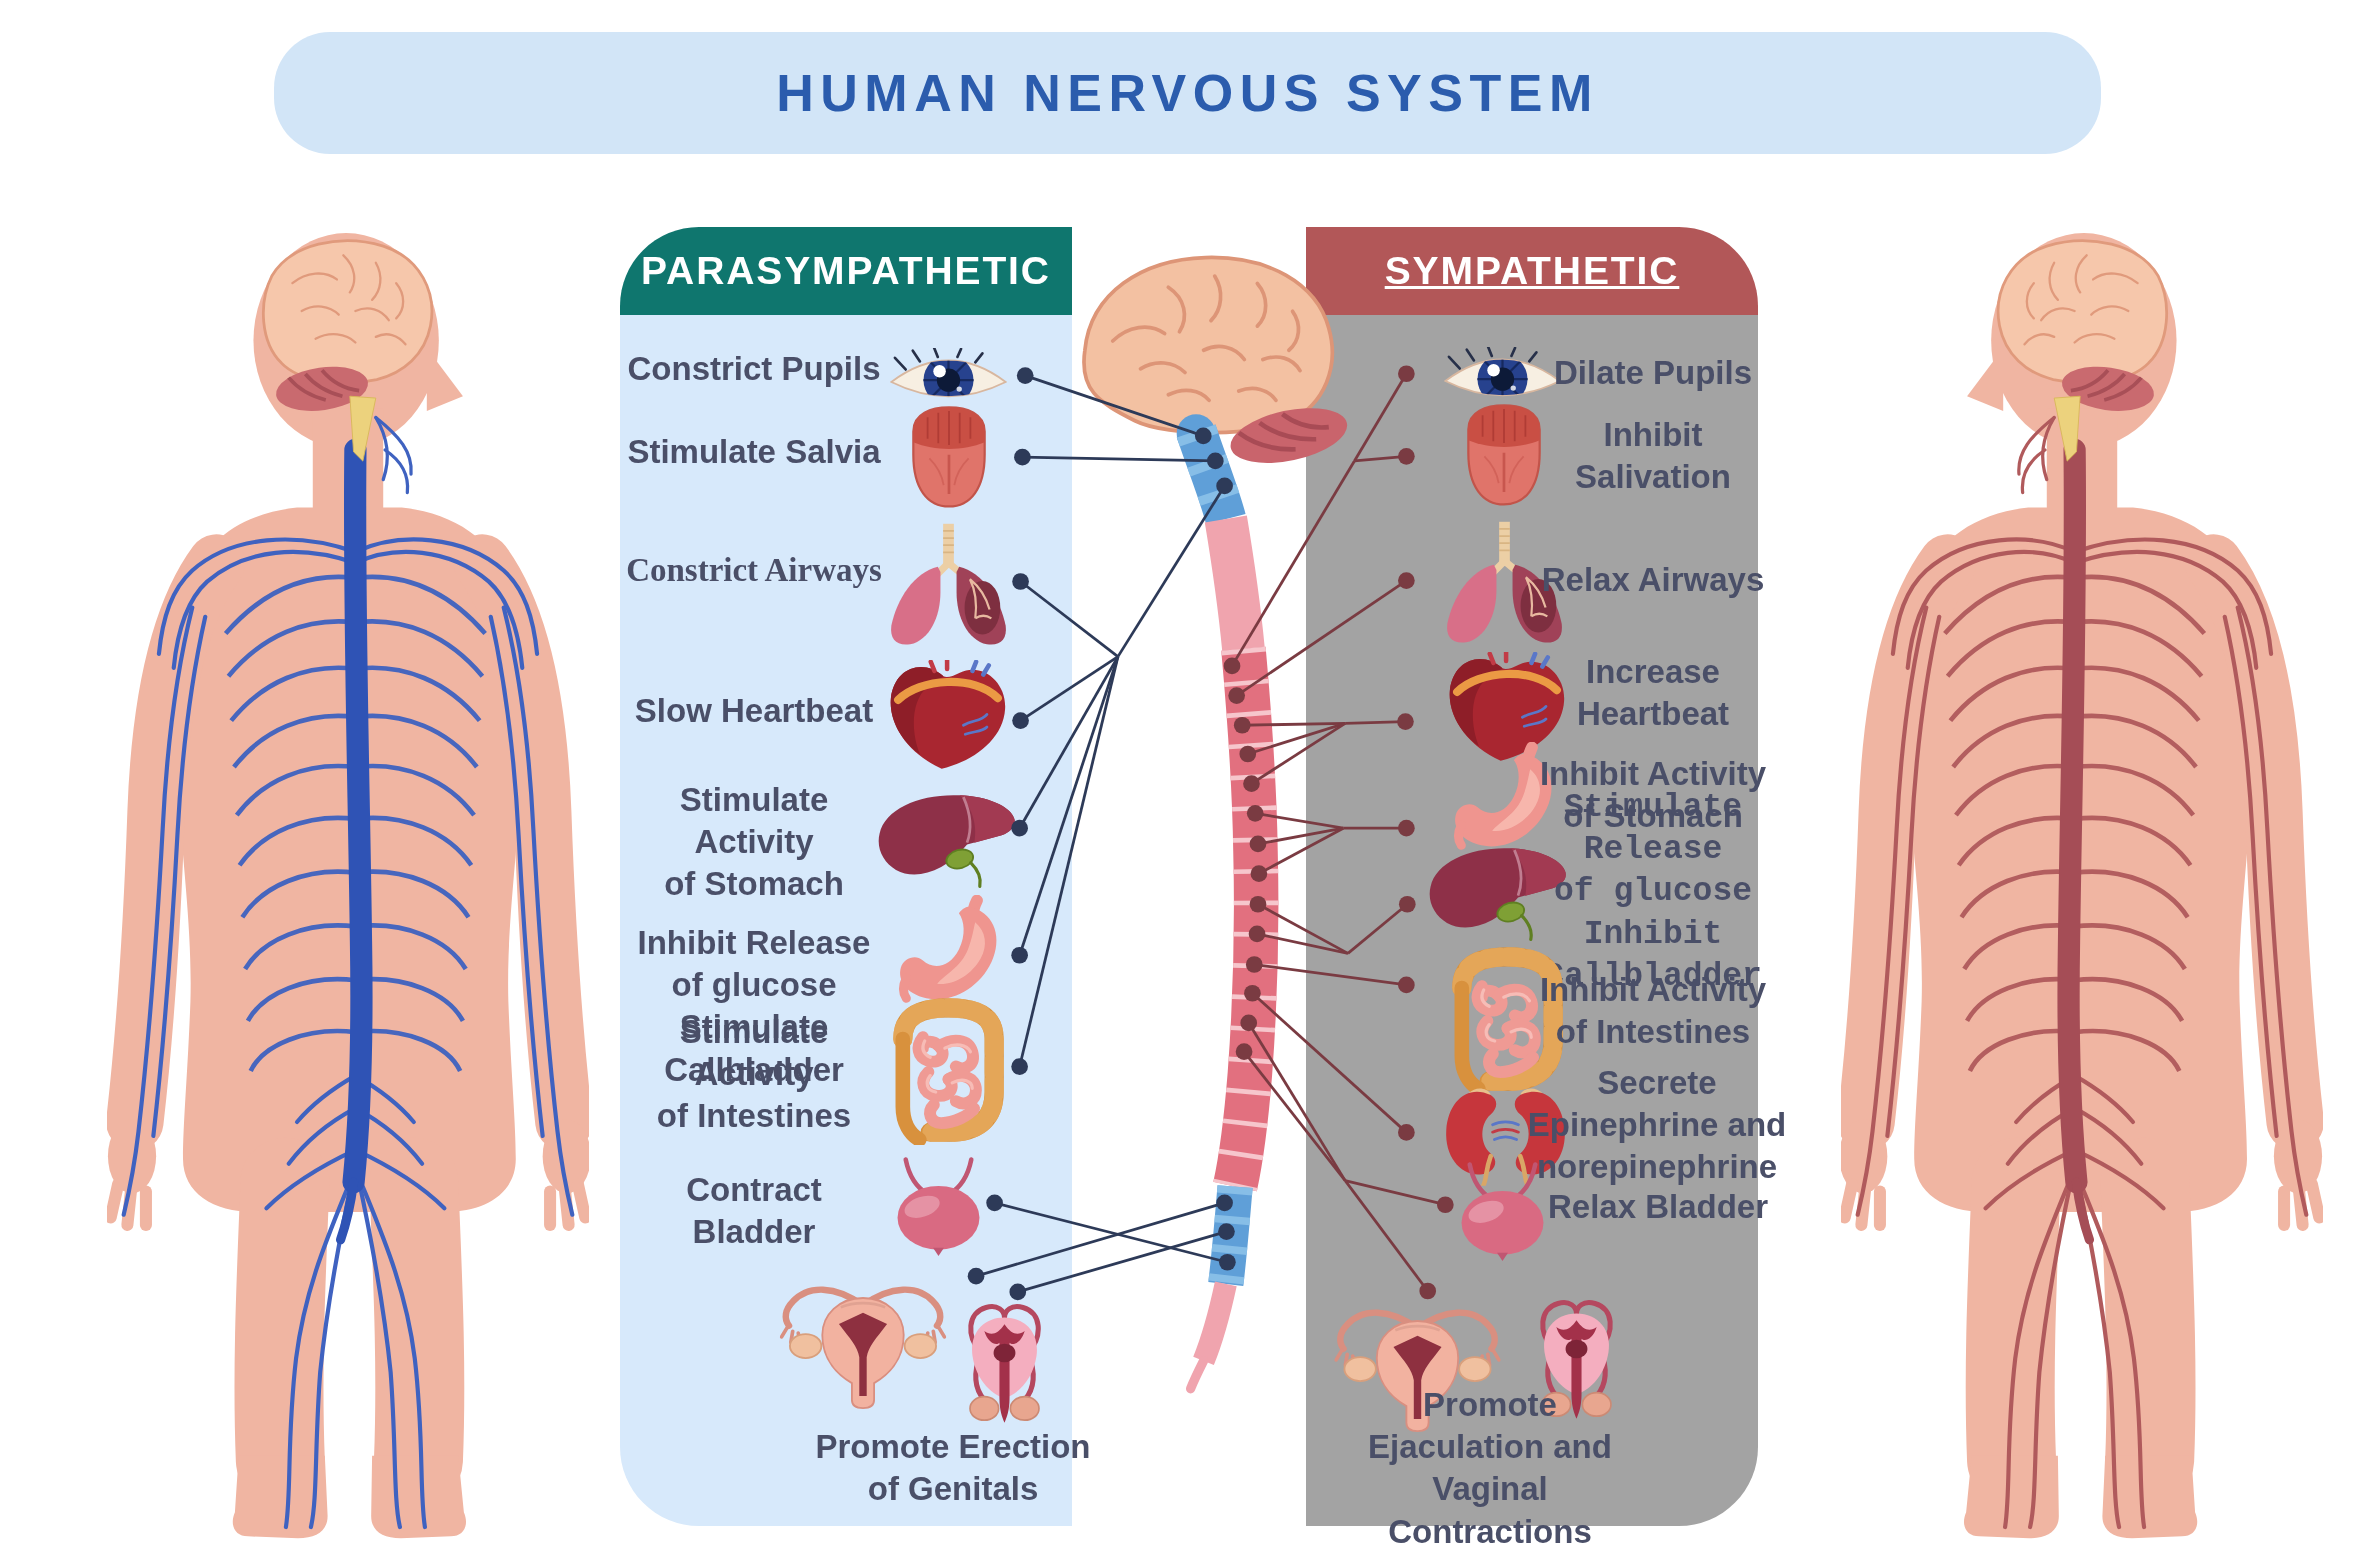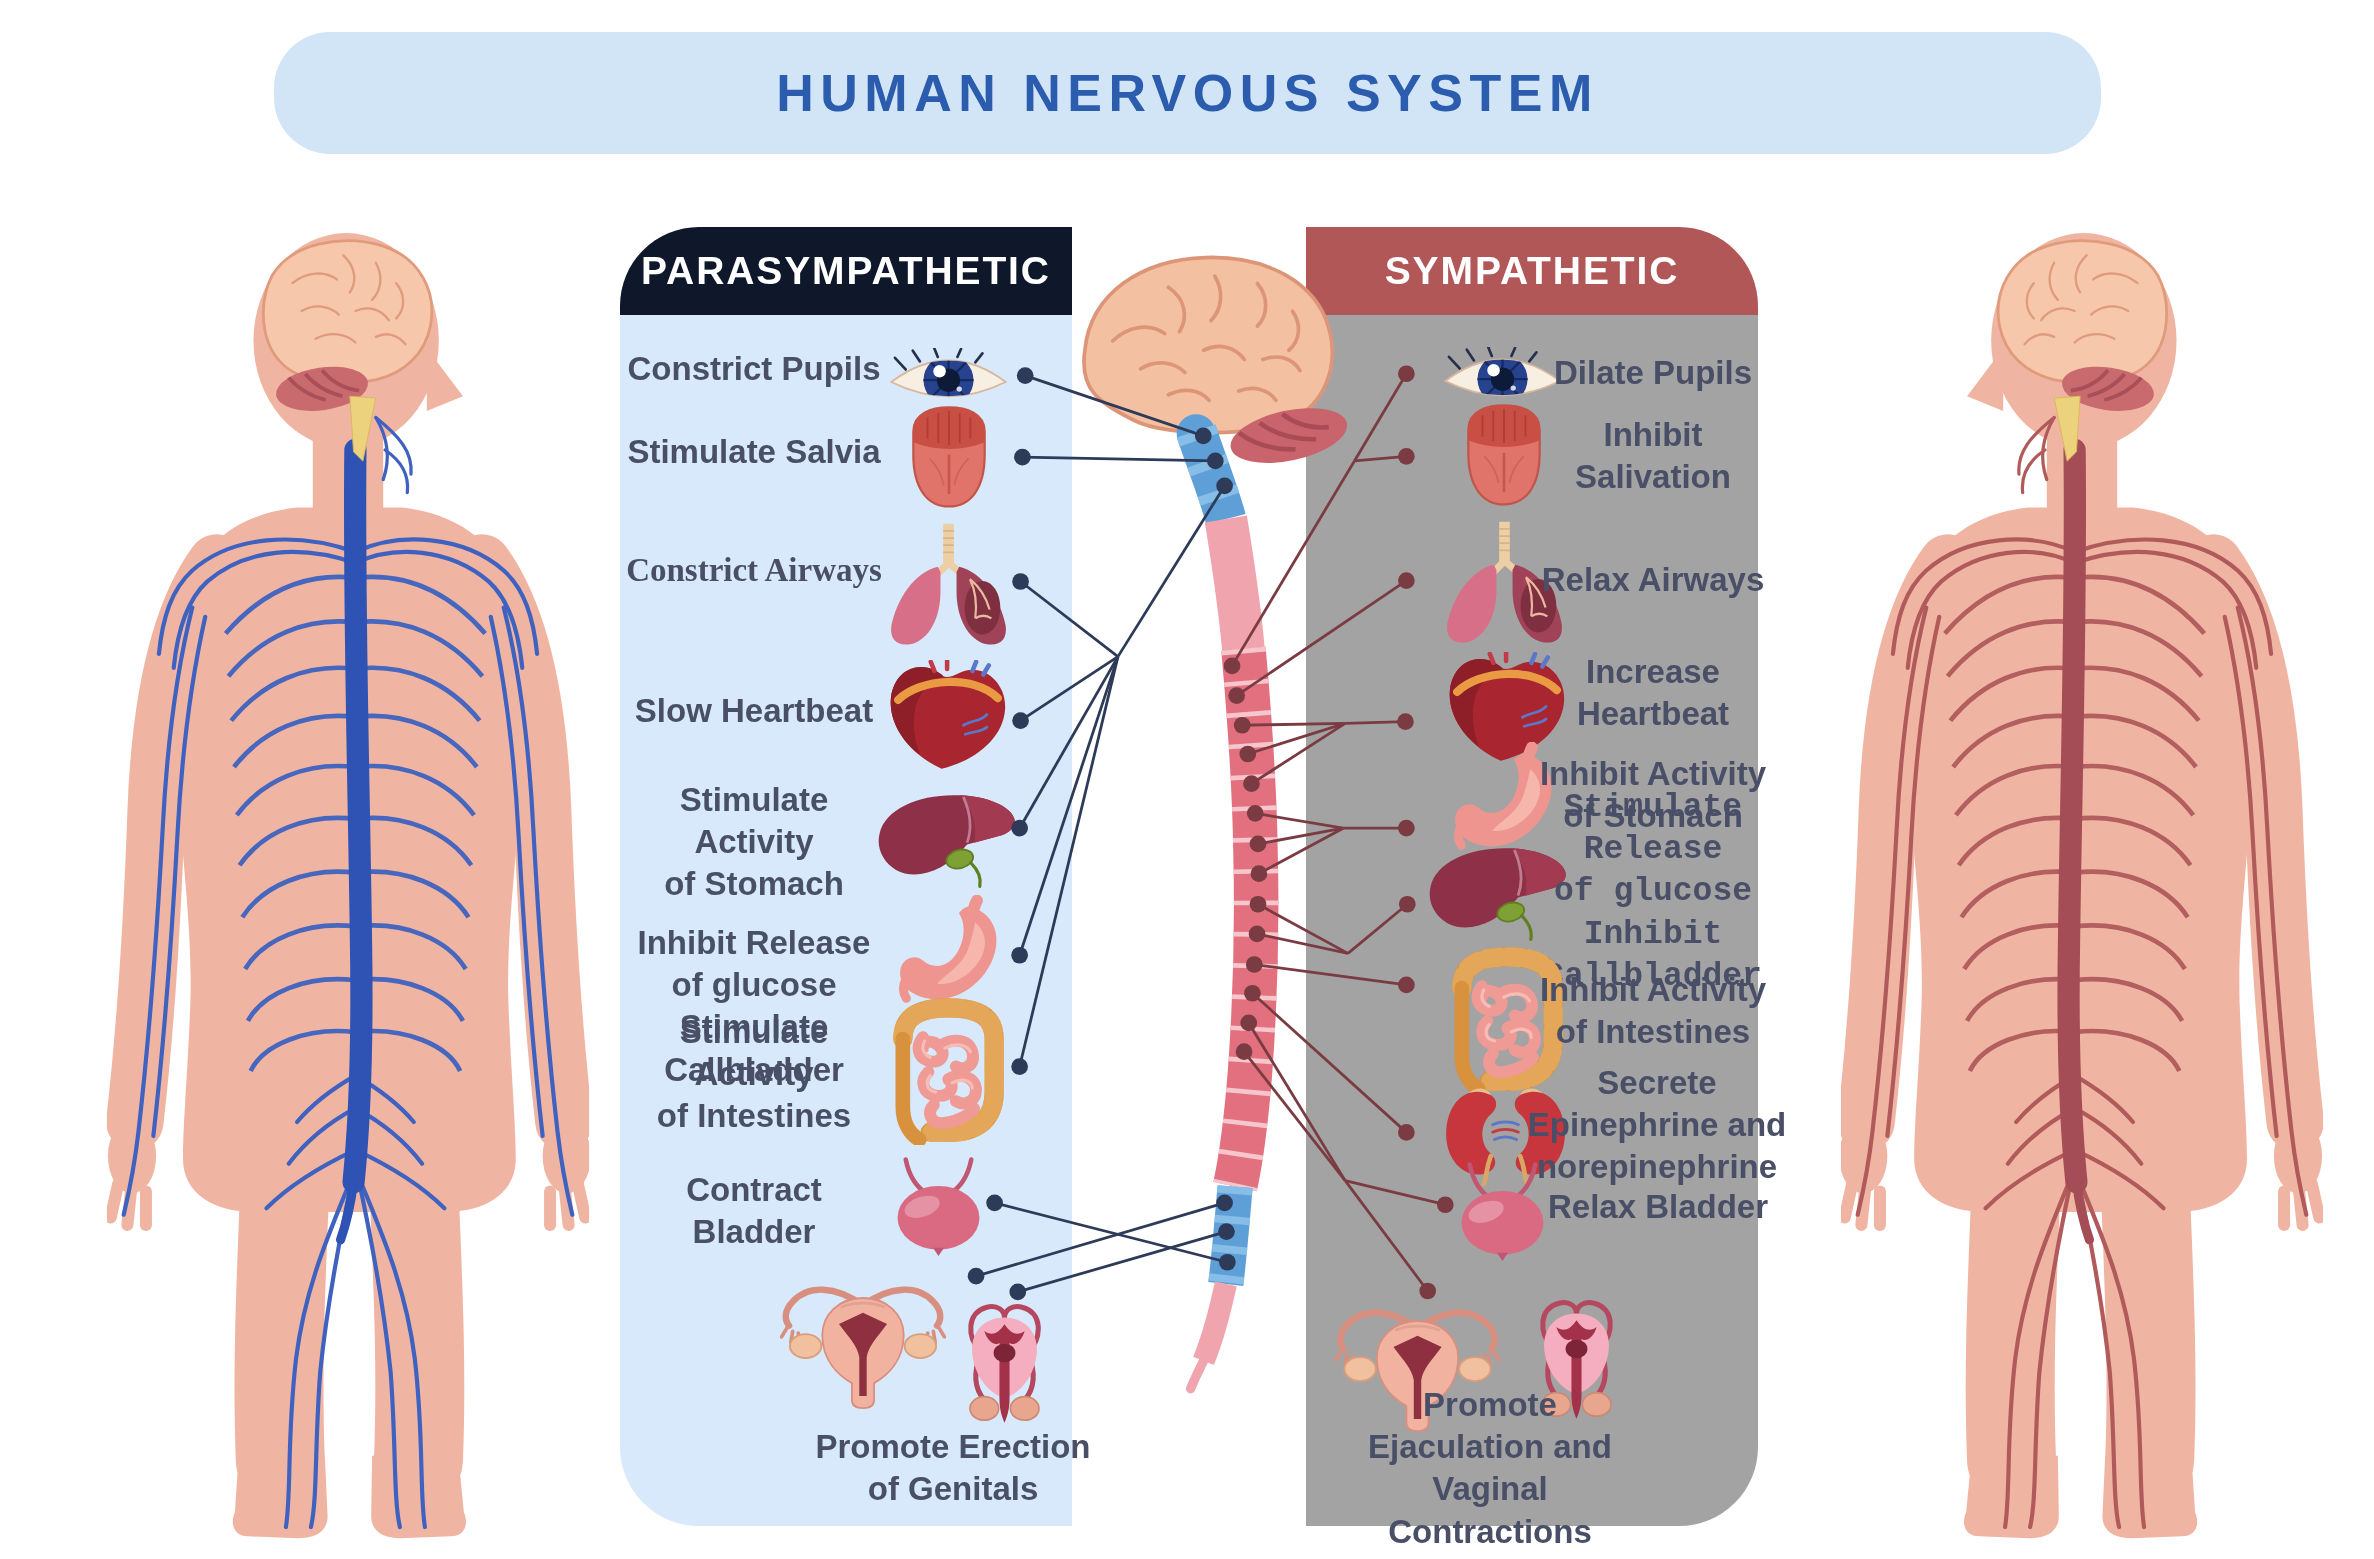--- a/index.html
+++ b/index.html
@@ -6,22 +6,22 @@
   .canvas{position:relative;width:2375px;height:1559px;background:#ffffff;overflow:hidden;
           font-family:"Liberation Sans", sans-serif;}
   .title-banner{position:absolute;left:274px;top:32px;width:1827px;height:122px;
                 background:#d2e5f7;border-radius:56px;display:flex;align-items:center;justify-content:center;}
   .title-banner span{font-size:52px;font-weight:bold;letter-spacing:6.5px;color:#2b5cad;}
   .panel{position:absolute;top:227px;width:452px;height:1300px;}
   .panel.left{left:620px;}
   .panel.right{left:1306px;}
   .panel-header{position:absolute;top:0;left:0;width:100%;height:88px;display:flex;align-items:center;justify-content:center;
                 color:#ffffff;font-size:39px;font-weight:bold;letter-spacing:1.9px;}
-  .panel.left .panel-header{background:#0f172a;border-radius:79px 0 0 0;}
-  .panel.right .panel-header{background:#b25758;border-radius:0 79px 0 0;}
+  .panel.left .panel-header{background:#0f766e;border-radius:79px 0 0 0;}
+  .panel.right .panel-header{background:#b25758;border-radius:0 79px 0 0;text-decoration:underline;}
   .panel-body{position:absolute;top:88px;left:0;width:100%;height:1211px;}
   .panel.left .panel-body{background:#d7e9fb;border-radius:0 0 0 79px;}
   .panel.right .panel-body{background:#a3a3a3;border-radius:0 0 79px 0;}
   .item-label{position:absolute;transform:translate(-50%,-50%);white-space:pre-line;text-align:center;
               width:260px;font-size:33px;font-weight:bold;line-height:1.28;color:#4a4f68;}
   .icon-slot{position:absolute;}
   .icon-slot svg{display:block;width:100%;height:100%;}
   .overlay{position:absolute;left:0;top:0;pointer-events:none;}
   .figure{position:absolute;top:218px;width:482px;height:1326px;}
   .figure.left{left:107px;}

